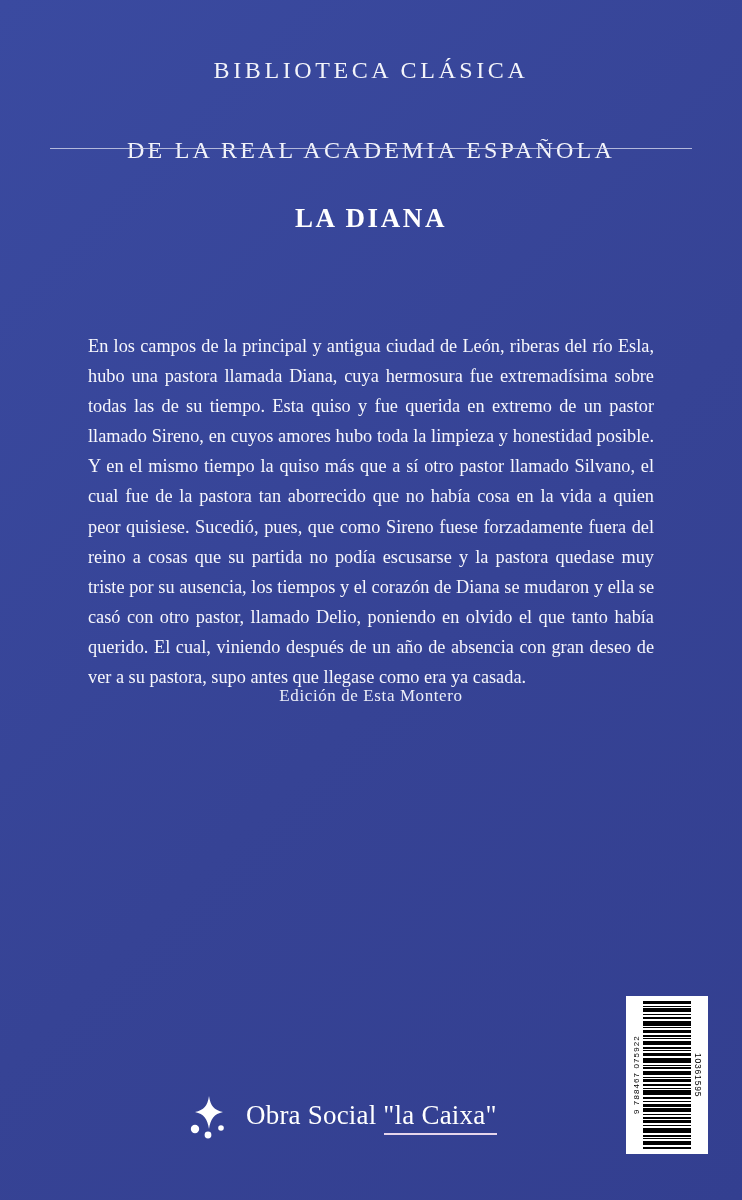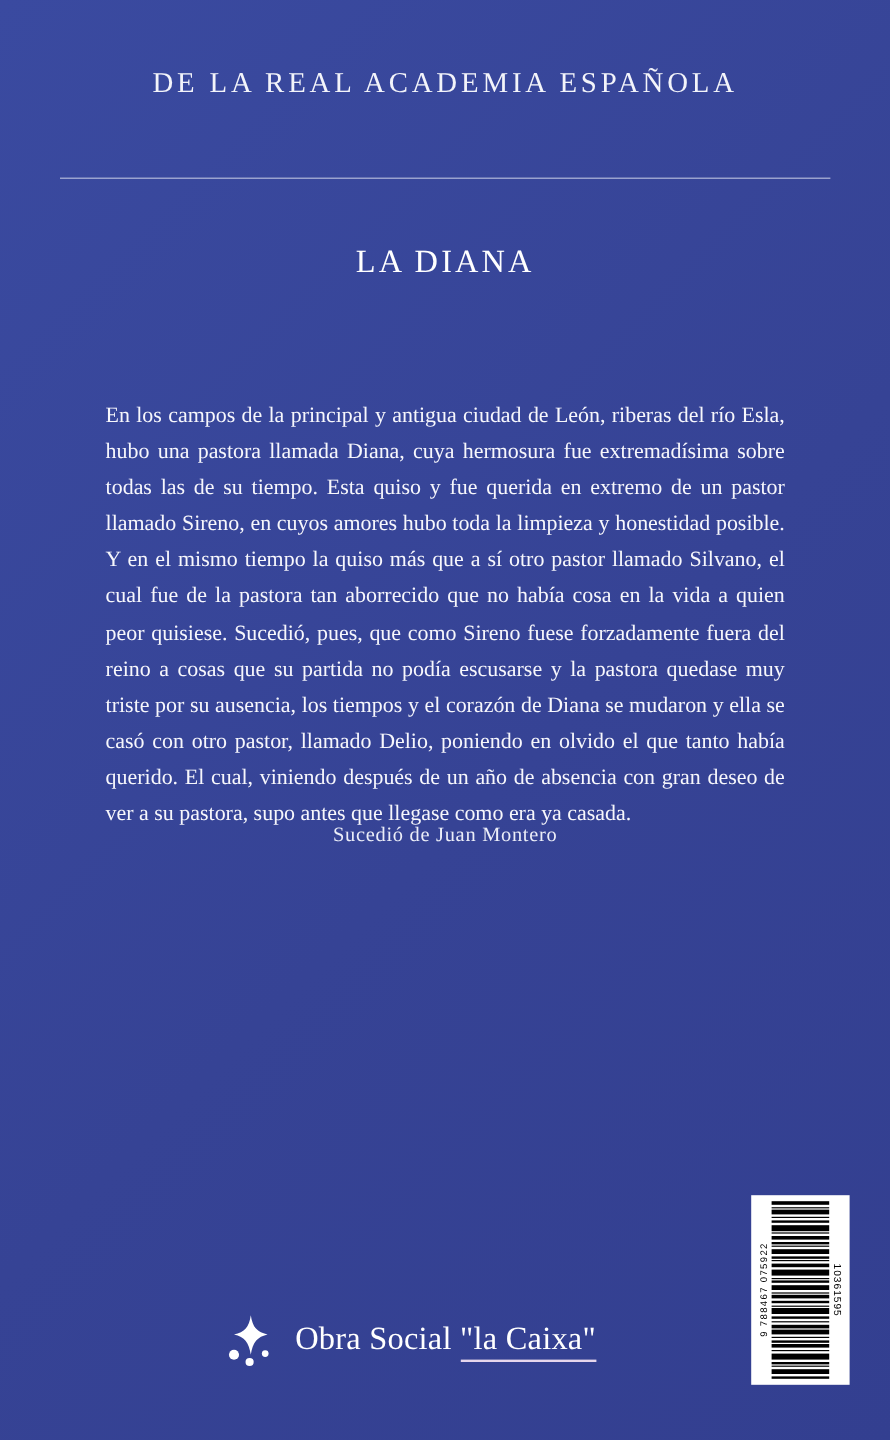--- a/index.html
+++ b/index.html
@@ -34,20 +34,21 @@
     font-family: "Liberation Serif", serif;
     font-size: 24px;
     letter-spacing: 3.6px;
     color: #f3f4fa;
     line-height: 1.52;
     text-transform: uppercase;
     font-weight: 400;
   }
   .series-line.second {
     letter-spacing: 3.2px;
+    margin-top: 44px;
   }
 
   .rule {
     position: absolute;
     top: 148px;
     left: 50px;
     width: 642px;
     height: 1px;
     background: #c9cde6;
     opacity: .85;
@@ -55,21 +56,21 @@
 
   
   .title {
     position: absolute;
     top: 203px;
     left: 0;
     right: 0;
     text-align: center;
     font-size: 27px;
     letter-spacing: 2.6px;
-    font-weight: 400;
+    font-weight: 700;
     color: #ffffff;
   }
 
   
   .blurb {
     position: absolute;
     top: 283px;
     left: 88px;
     width: 566px;
     font-size: 18.3px;
@@ -187,30 +188,31 @@
     text-align: center;
     padding: 2px 0 2px 2px;
   }
 </style>
 </head>
 <body>
 
 <div class="cover">
 
   <div class="series">
+    <div class="series-line">Biblioteca Clásica</div>
     <div class="series-line second">de la Real Academia Española</div>
   </div>
 
   <div class="rule"></div>
 
   <div class="title">LA DIANA</div>
 
   <div class="blurb">En los campos de la principal y antigua ciudad de León, riberas del río Esla, hubo una pastora llamada Diana, cuya hermosura fue extremadísima sobre todas las de su tiempo. Esta quiso y fue querida en extremo de un pastor llamado Sireno, en cuyos amores hubo toda la limpieza y honestidad posible. Y en el mismo tiempo la quiso más que a sí otro pastor llamado Silvano, el cual fue de la pastora tan aborrecido que no había cosa en la vida a quien peor quisiese. Sucedió, pues, que como Sireno fuese forzadamente fuera del reino a cosas que su partida no podía escusarse y la pastora quedase muy triste por su ausencia, los tiempos y el corazón de Diana se mudaron y ella se casó con otro pastor, llamado Delio, poniendo en olvido el que tanto había querido. El cual, viniendo después de un año de absencia con gran deseo de ver a su pastora, supo antes que llegase como era ya casada.</div>
 
-  <div class="editor">Sucedió de Juan Montero</div>
+  <div class="editor">Edición de Esta Montero</div>
 
 
   <div class="caixa">
     <svg class="star" viewBox="0 0 46 46" aria-hidden="true">
       <g fill="#ffffff">
         <path d="M23 2 C24.5 12 28 16 37 18 C28 20 24.5 25 23 35 C21.5 25 18 20 9 18 C18 16 21.5 12 23 2 Z"></path>
         <circle cx="9" cy="35" r="4.2"></circle>
         <circle cx="22" cy="41" r="3.4"></circle>
         <circle cx="35" cy="34" r="2.8"></circle>
       </g>

